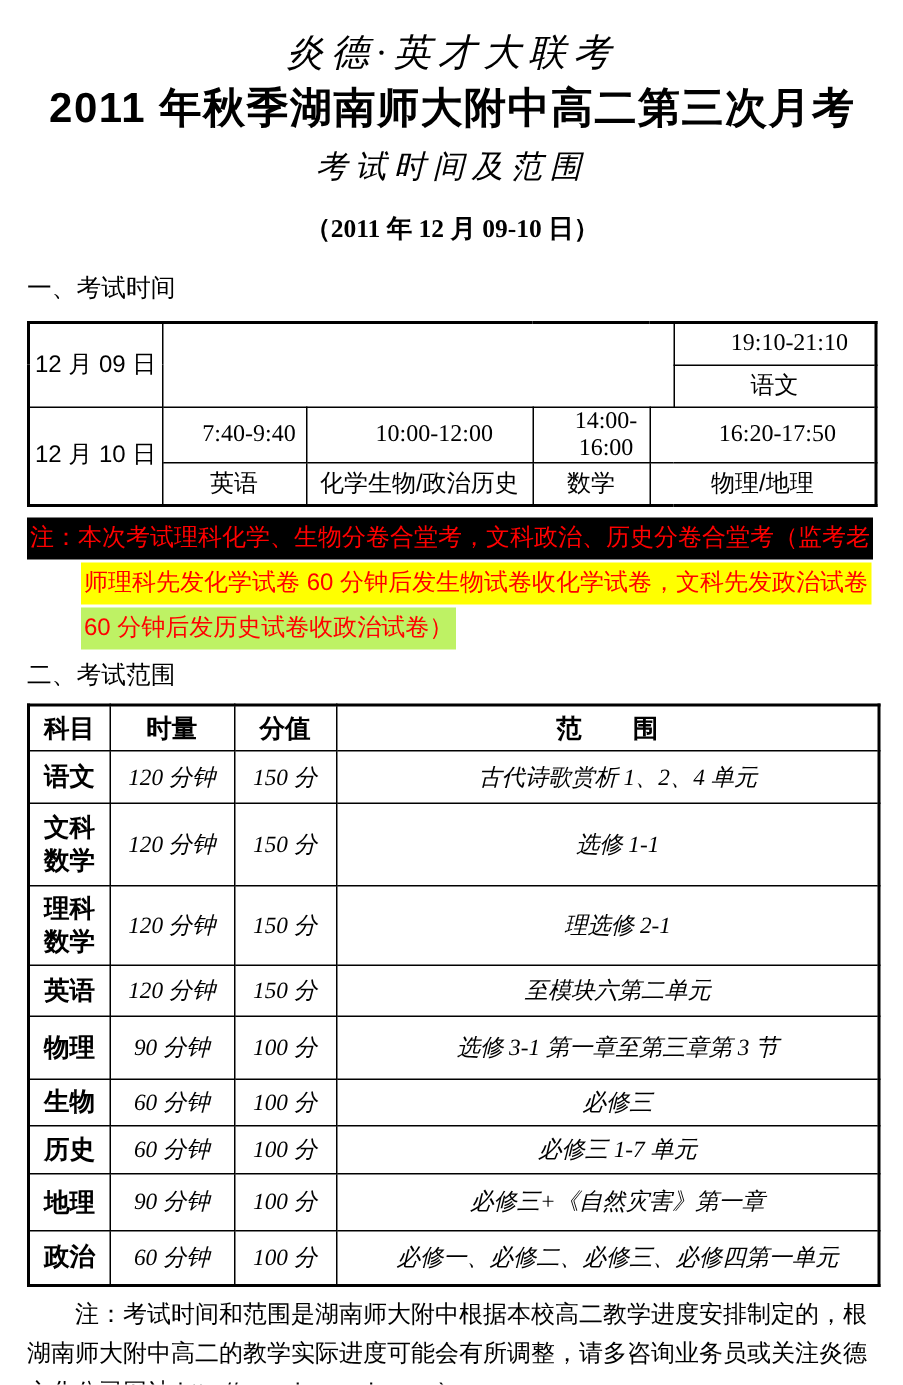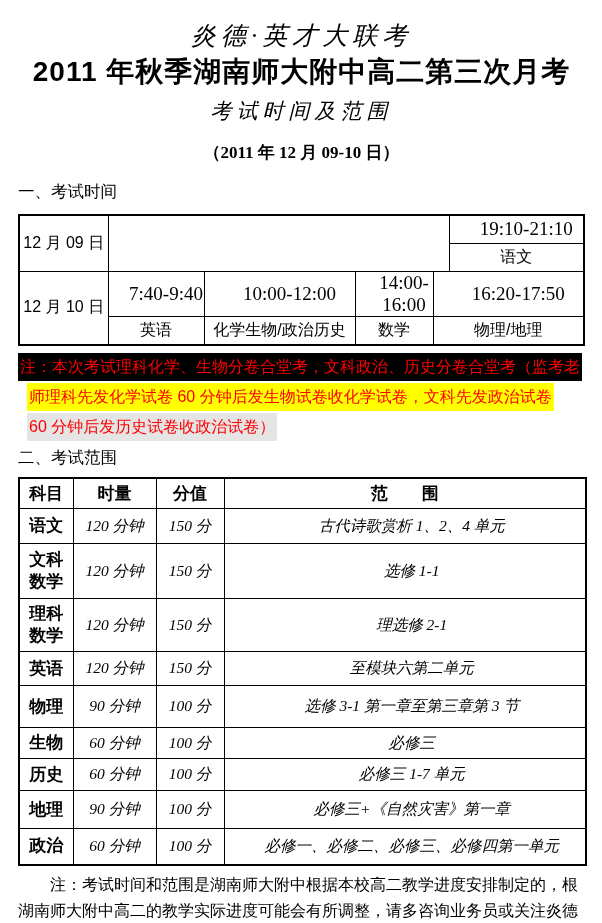--- a/index.html
+++ b/index.html
@@ -24,25 +24,25 @@
   .date-line{
     font-family:"Liberation Serif",serif;font-weight:bold;
     font-size:17px;margin-top:16px;
   }
   .section-heading{font-size:16.5px;margin:17px 0 11px 0;}
 
   table{border-collapse:collapse;table-layout:fixed;width:567px;border:2px solid #000;}
   td,th{border:1px solid #000;text-align:center;vertical-align:middle;padding:0;font-size:16px;overflow:hidden;}
 
   .schedule td{height:27px;}
-  .schedule .time{font-family:"Liberation Serif",serif;font-size:19px;padding-left:20px;}
+  .schedule .time{font-family:"Liberation Serif",serif;font-size:16px;padding-left:20px;}
 
   .notice{margin:7px 0 5px 0;}
   .notice .line{display:table;font-size:16px;line-height:22px;padding:3px 2px;margin-bottom:2px;font-weight:normal;}
-  .notice .indent{margin-left:9px;}
+  .notice .indent{margin-left:36px;}
 
   .scope th{font-weight:bold;font-size:17px;}
   .scope .subj{font-weight:bold;font-size:17px;white-space:pre-line;line-height:1.3;}
   .scope .kai{font-family:"Liberation Serif",serif;font-style:italic;font-size:15.5px;}
   .scope .range{text-align:center;padding-left:14px;}
 
   .footer-note{
     font-size:16px;line-height:26px;text-indent:32px;margin-top:6px;
     word-break:break-all;
   }
@@ -87,21 +87,21 @@
     <td>化学生物/政治历史</td>
     <td>数学</td>
     <td colspan="2">物理/地理</td>
   </tr>
 </tbody>
   </table>
 
 <div class="notice">
   <span class="line" style="background: #000000; color: rgb(255, 0, 0);">注：本次考试理科化学、生物分卷合堂考，文科政治、历史分卷合堂考（监考老</span>
   <span class="line indent" style="background: rgb(255, 255, 0); color: rgb(255, 0, 0);">师理科先发化学试卷 60 分钟后发生物试卷收化学试卷，文科先发政治试卷</span>
-  <span class="line indent" style="background: #e5e5e5; color: rgb(255, 0, 0);">60 分钟后发历史试卷收政治试卷）</span>
+  <span class="line indent" style="background: #bef264; color: rgb(255, 0, 0);">60 分钟后发历史试卷收政治试卷）</span>
 </div>
 
 <div class="section-heading" style="margin-top:6px;margin-bottom:8px">二、考试范围</div>
 
 <table class="scope">
   <colgroup>
     <col style="width:54px">
       <col style="width:83px">
       <col style="width:68px">
       <col style="width:362px">

